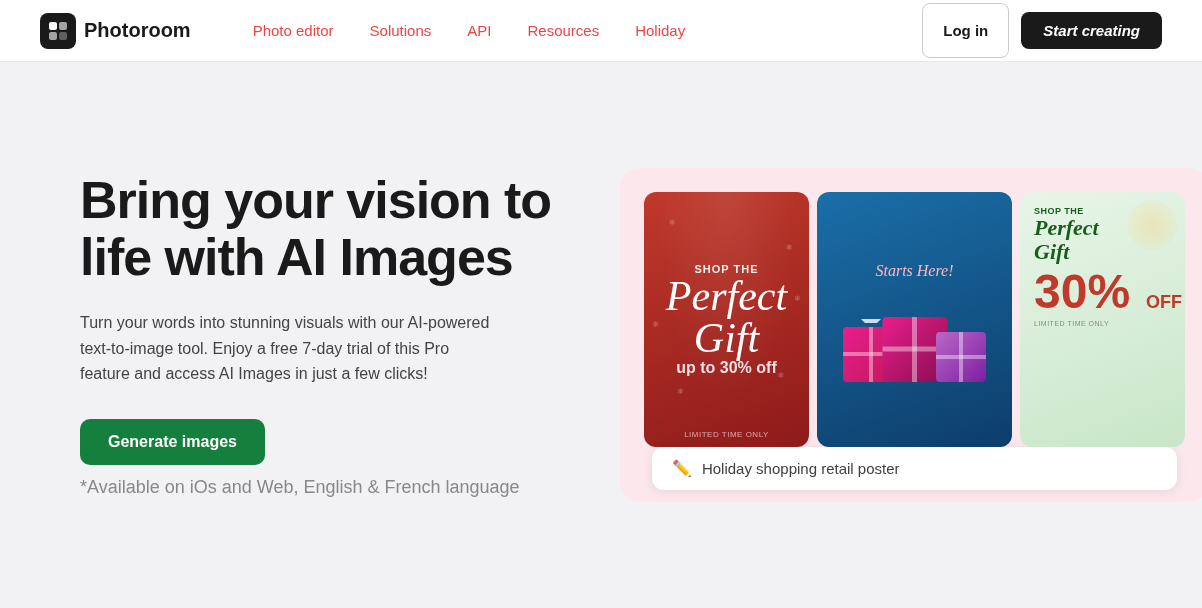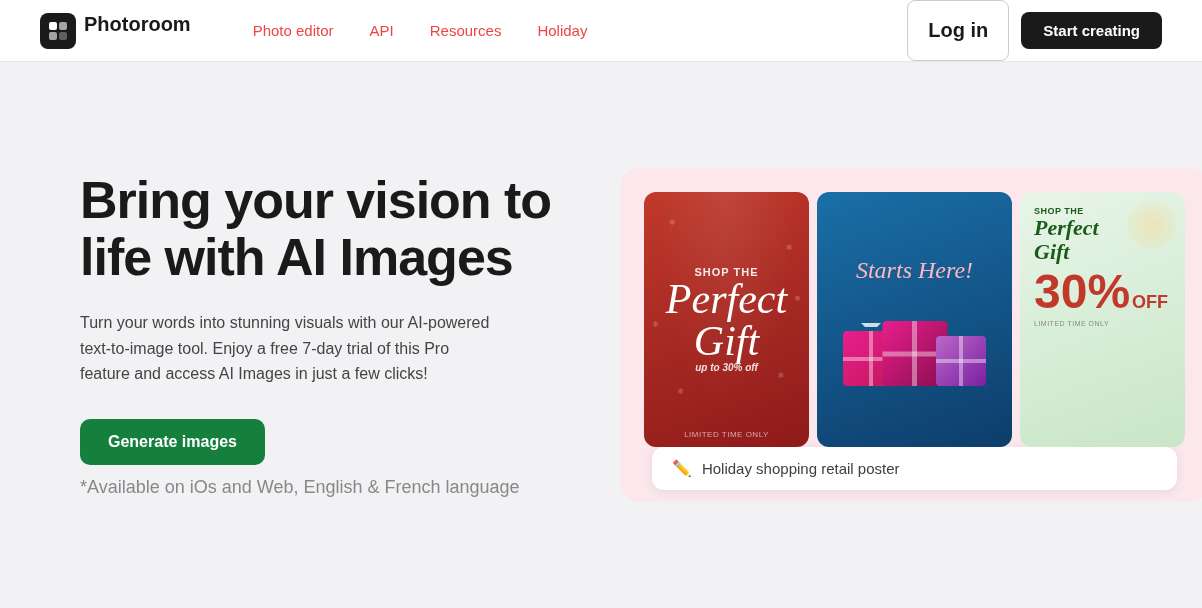--- a/index.html
+++ b/index.html
@@ -11,20 +11,21 @@
       display: flex;
       align-items: center;
       padding: 0 40px;
       height: 62px;
       border-bottom: 1px solid #e8e8e8;
       position: relative;
       z-index: 10;
     }
     .navbar-logo {
       display: flex;
+      align-items: center;
       gap: 8px;
       margin-right: 48px;
       text-decoration: none;
     }
     .logo-icon {
       width: 36px;
       height: 36px;
       background: #1a1a1a;
       border-radius: 8px;
       display: flex;
@@ -51,38 +52,39 @@
       border-radius: 6px;
       cursor: pointer;
       font-weight: 500;
     }
     .nav-actions {
       display: flex;
       align-items: center;
       gap: 12px;
     }
     .btn-login {
-      font-size: 20px;
+      font-size: 15px;
       font-weight: 600;
       color: #1a1a1a;
       border: 1.5px solid #ccc;
       background: #fff;
       padding: 18px 20px;
       border-radius: 8px;
       cursor: pointer;
     }
     .btn-start {
       font-size: 15px;
       font-weight: 700;
       color: #fff;
       background: #1a1a1a;
       border: none;
       padding: 10px 22px;
       border-radius: 8px;
       cursor: pointer;
+      font-style: italic;
     }
 
     
     .hero {
       display: flex;
       align-items: center;
       padding: 0 40px 0 80px;
       height: calc(608px - 62px);
       background: #f2f2f5;
       gap: 60px;
@@ -188,25 +190,24 @@
     .card-red-text2 {
       font-size: 42px;
       font-family: Georgia, serif;
       font-style: italic;
       color: #fff;
       line-height: 1;
       z-index: 1;
       text-align: center;
     }
     .card-red-text3 {
-      font-size: 10px;
+      font-size: 16px;
       color: rgba(255,255,255,0.85);
       z-index: 1;
       font-weight: 600;
-      font-style: italic;
     }
     .card-red-bottom {
       position: absolute;
       bottom: 8px;
       font-size: 8px;
       color: rgba(255,255,255,0.6);
       text-transform: uppercase;
       letter-spacing: 0.5px;
     }
     .snowflakes {
@@ -237,21 +238,21 @@
       font-family: Georgia, serif;
       font-style: italic;
       color: #c9e8ff;
       line-height: 1.1;
       text-align: center;
       font-weight: 700;
       text-shadow: 0 0 20px rgba(200,230,255,0.5);
       z-index: 1;
     }
     .card-blue-text2 {
-      font-size: 24px;
+      font-size: 16px;
       color: #ffb6c1;
       font-family: Georgia, serif;
       font-style: italic;
       z-index: 1;
       margin-top: 4px;
     }
     .card-blue-gifts {
       width: 100%;
       height: 90px;
       margin-top: 12px;
@@ -339,20 +340,21 @@
         <rect x="12" y="2" width="8" height="8" rx="2" fill="white" opacity="0.6"></rect>
         <rect x="2" y="12" width="8" height="8" rx="2" fill="white" opacity="0.6"></rect>
         <rect x="12" y="12" width="8" height="8" rx="2" fill="white" opacity="0.3"></rect>
       </svg>
     </div>
     <span class="logo-text">Photoroom</span>
   </a>
 
   <div class="nav-links">
     <a class="nav-link">Photo editor</a>
+    <a class="nav-link">Solutions</a>
     <a class="nav-link">API</a>
     <a class="nav-link">Resources</a>
     <a class="nav-link">Holiday</a>
   </div>
 
   <div class="nav-actions">
     <button class="btn-login">Log in</button>
     <button class="btn-start">Start creating</button>
   </div>
 </nav>
@@ -412,21 +414,21 @@
               </div>
             </div>
           </div>
         </div>
 
         <div class="showcase-card side">
           <div class="card-green">
             <div style="position:absolute;top:8px;right:8px;width:50px;height:50px;background:radial-gradient(circle,rgba(255,200,100,0.3),transparent);border-radius:50%;"></div>
             <span class="card-green-text1">Shop the</span>
             <div class="card-green-text2">Perfect<br>Gift</div>
-            <div style="display:flex;align-items:baseline;gap:2px;">
+            <div style="display:flex;align-items:baseline;gap:16px;">
               <span class="card-green-discount">30%</span>
               <span class="card-green-off">OFF</span>
             </div>
             <span class="card-green-bottom">LIMITED TIME ONLY</span>
           </div>
         </div>
       </div>
 
       <div class="caption-bar">
         <span class="caption-icon">✏️</span>

